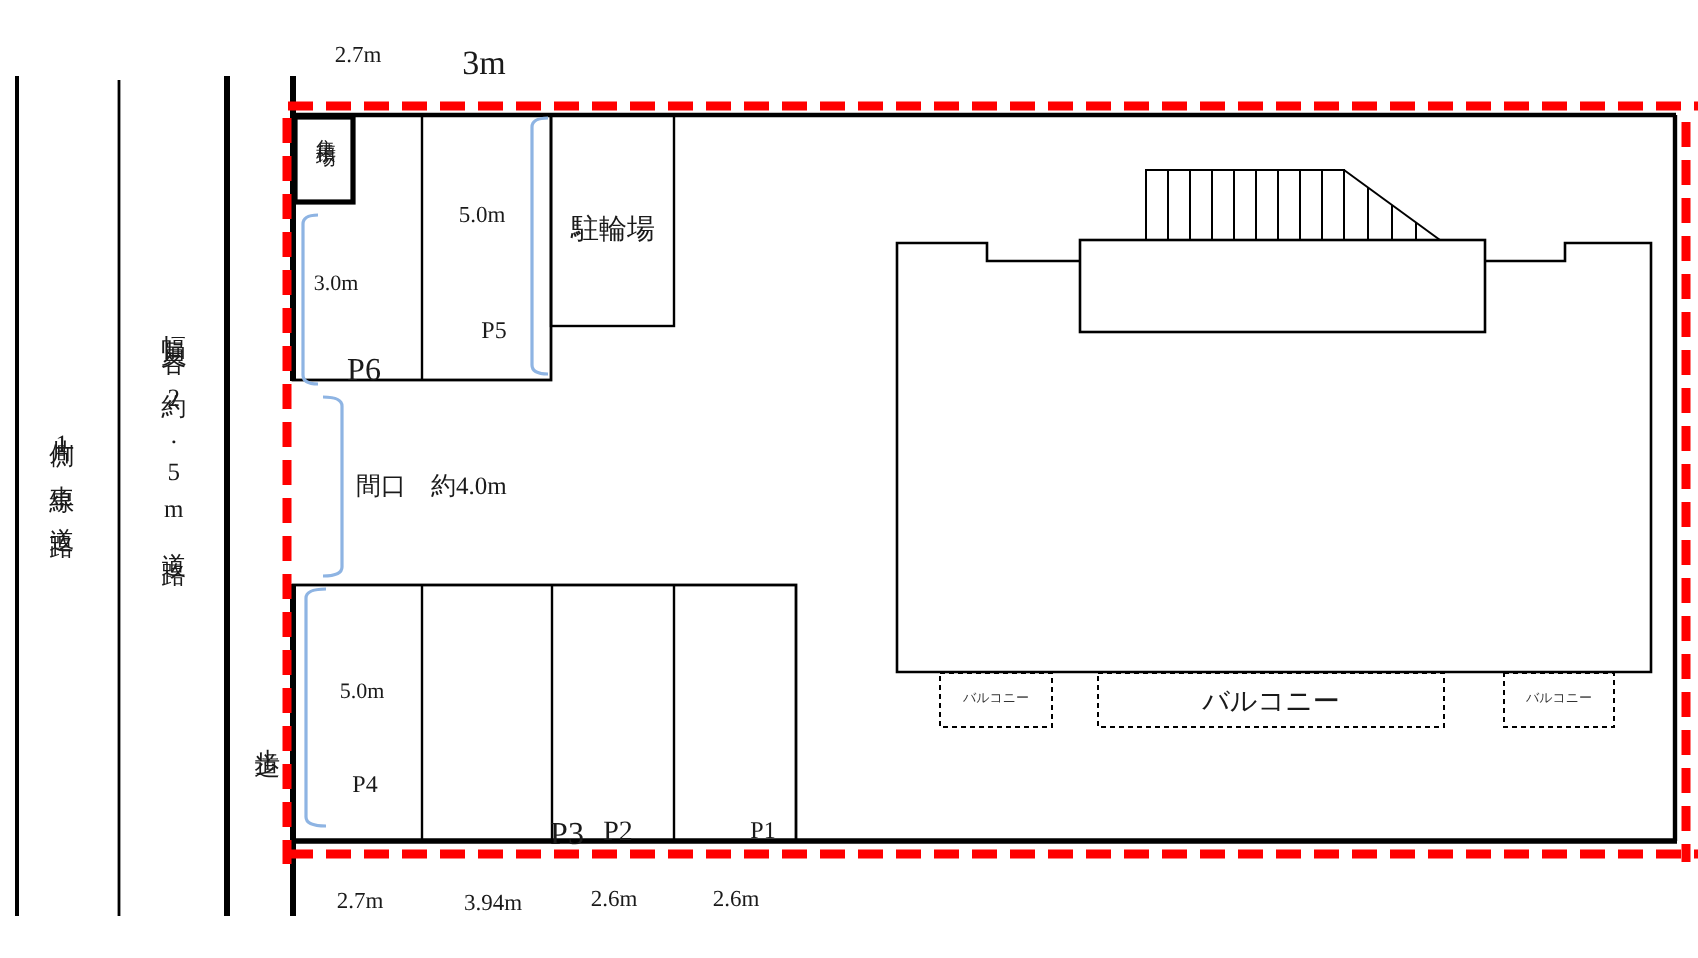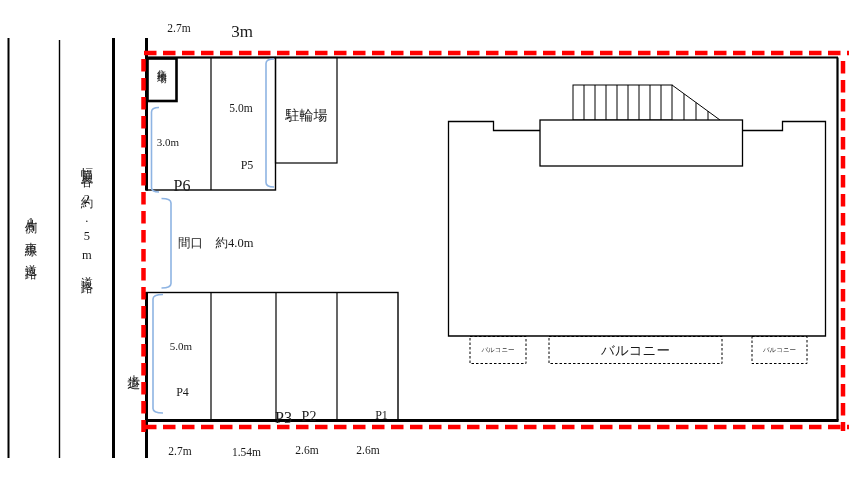--- a/index.html
+++ b/index.html
@@ -108,21 +108,21 @@
 
   <div class="lbl" style="left:178px;top:237px;font-size:12.5px;">間口　約4.0m</div>
 
   <div class="lbl cx" style="left:181px;top:339.5px;font-size:11px;">5.0m</div>
   <div class="lbl cx" style="left:182.5px;top:386px;font-size:12px;">P4</div>
   <div class="lbl cx" style="left:247.5px;top:409px;font-size:16px;margin-left:36px;">P3</div>
   <div class="lbl cx" style="left:309px;top:409px;font-size:14px;">P2</div>
   <div class="lbl cx" style="left:369.5px;top:409px;font-size:12px;margin-left:12px;">P1</div>
 
   <div class="lbl cx" style="left:180px;top:444.5px;font-size:11.5px;">2.7m</div>
-  <div class="lbl cx" style="left:246.5px;top:446px;font-size:11.5px;">1.54m</div>
+  <div class="lbl cx" style="left:246.5px;top:446px;font-size:11.5px;">3.94m</div>
   <div class="lbl cx" style="left:307px;top:444px;font-size:11.5px;">2.6m</div>
   <div class="lbl cx" style="left:368px;top:444px;font-size:11.5px;">2.6m</div>
 
   <div class="lbl cx" style="left:498px;top:346px;font-size:6.5px;color:#333;">バルコニー</div>
   <div class="lbl cx" style="left:635.5px;top:344px;font-size:13.5px;">バルコニー</div>
   <div class="lbl cx" style="left:779.5px;top:345.5px;font-size:6.5px;color:#333;">バルコニー</div>
 
 </div>
 
 </body></html>

